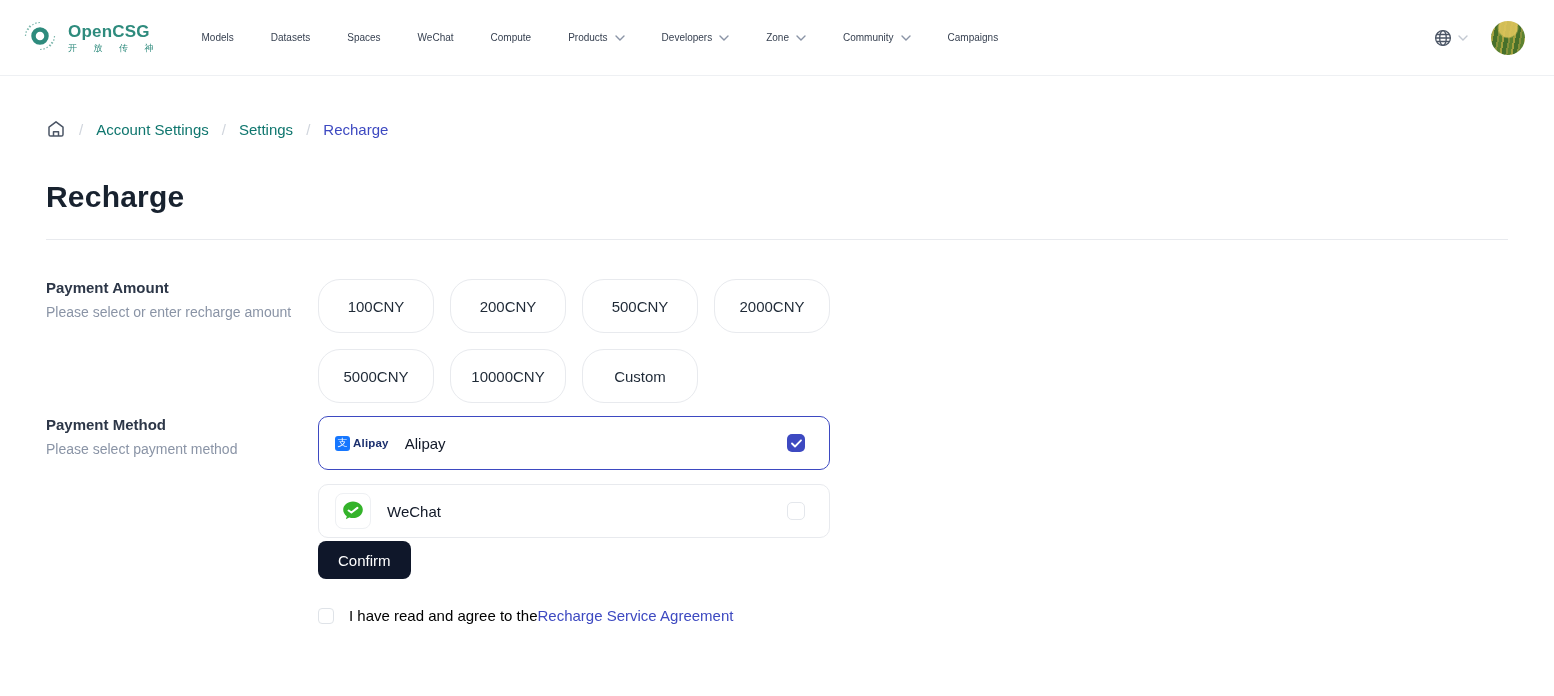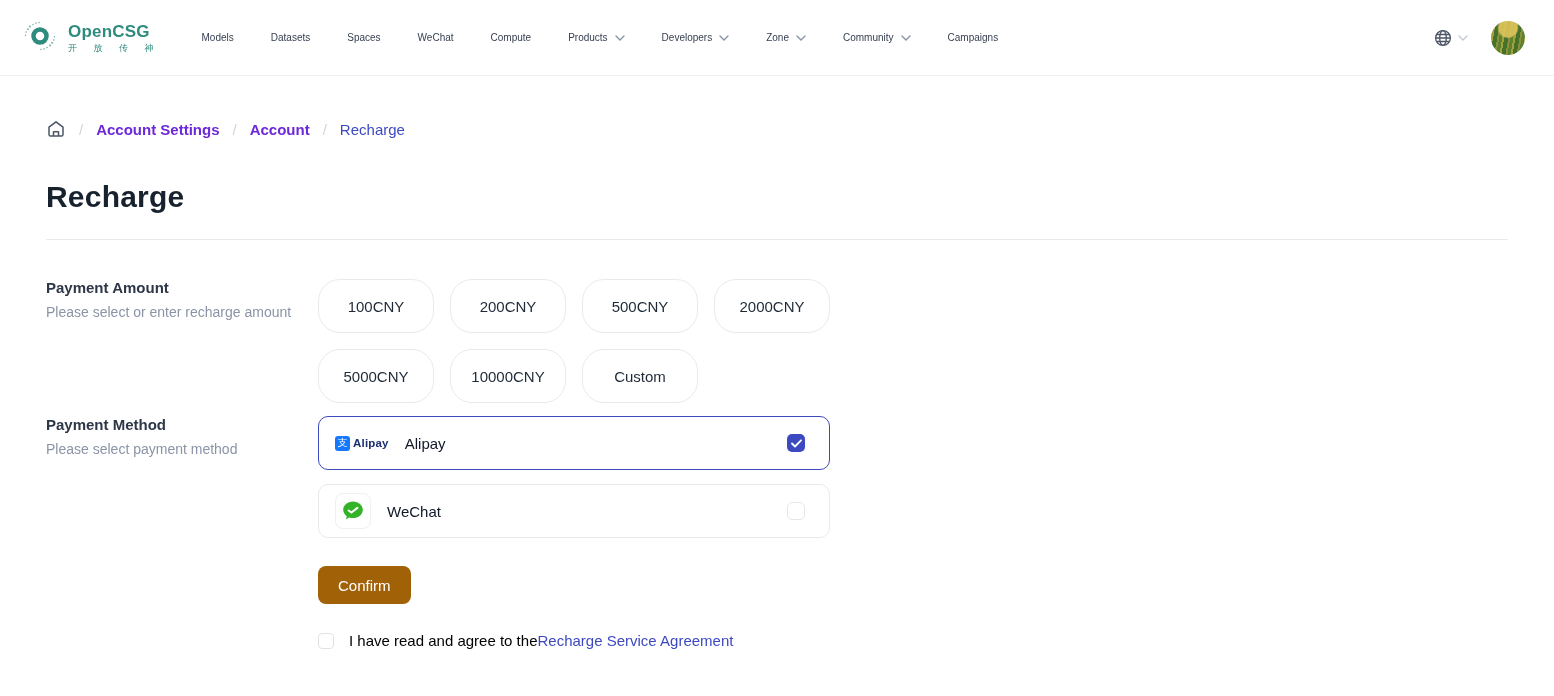--- a/index.html
+++ b/index.html
@@ -21,21 +21,21 @@
   .lang { display:flex; align-items:center; gap:6px; cursor:pointer; }
   .avatar { width:34px; height:34px; border-radius:50%;
     background:
       radial-gradient(circle at 50% 20%, rgba(222,196,90,.9) 0 28%, rgba(0,0,0,0) 34%),
       repeating-linear-gradient(100deg, #5c8230 0 3px, #a3a03e 3px 5px, #47702a 5px 9px, #86913a 9px 11px);
     cursor:pointer; }
 
   
   .main { padding:0 46px; }
   .breadcrumb { margin-top:43px; display:flex; align-items:center; gap:13px; font-size:15px; }
-  .crumb { color:#6d28d9; font-weight:700; cursor:pointer; }
+  .crumb { color:#0f766e; font-weight:400; cursor:pointer; }
   .crumb-sep { color:#d0d5dd; font-size:15px; }
   .crumb-current { color:#3d49c1; font-weight:500; }
 
   
   .page-title { margin-top:41px; font-size:30px; font-weight:bold; color:#18222f; letter-spacing:.2px; }
   .divider { margin-top:25px; border:none; border-top:1px solid #e8eaee; }
 
   
   .form-row { display:flex; margin-top:39px; }
   .form-row.second { margin-top:13px; }
@@ -57,22 +57,22 @@
   .method-check.checked { background:#3d49c1; display:flex; align-items:center; justify-content:center; }
   .method-check.unchecked { border:1px solid #e4e7ec; background:#fff; }
 
   .alipay-logo { display:flex; align-items:center; gap:3px; }
   .alipay-sq { width:15px; height:15px; background:#1677ff; border-radius:3px; color:#fff;
     font-size:10px; display:flex; align-items:center; justify-content:center; }
   .alipay-word { color:#1b2f6e; font-weight:bold; font-size:11.5px; letter-spacing:.2px; }
   .wechat-box { width:36px; height:36px; border:1px solid #eef0f3; border-radius:8px;
     display:flex; align-items:center; justify-content:center; background:#fff; }
 
-  .confirm-btn { margin-top:28px; margin-left:272px; height:38px; padding:0 20px;
-    background:#a16207; color:#fff; border:none; border-radius:8px; font-size:15px;
+  .confirm-btn { margin-top:3px; margin-left:272px; height:38px; padding:0 20px;
+    background:#0f172a; color:#fff; border:none; border-radius:8px; font-size:15px;
     font-family:inherit; cursor:pointer; display:inline-flex; align-items:center; }
 
   .agreement { margin-top:28px; margin-left:272px; display:flex; align-items:center; font-size:15px; }
   .agree-box { width:16px; height:16px; border:1px solid #dfe3e8; border-radius:4px;
     background:#fff; margin-right:15px; cursor:pointer; flex:0 0 16px; }
   .agree-text { color:#000000; }
   .agree-link { color:#3d49c1; cursor:pointer; }
 </style>
 </head>
 <body>
@@ -159,21 +159,21 @@
   <div class="breadcrumb">
     <span style="display:flex;">
       <svg width="20" height="20" viewBox="0 0 20 20" fill="none">
         <path d="M3 8.2 10 2.8l7 5.4v7.2a1.6 1.6 0 0 1-1.6 1.6H4.6A1.6 1.6 0 0 1 3 15.4Z" stroke="#4b5565" stroke-width="1.5" stroke-linejoin="round"></path>
         <path d="M7.5 17v-4.3h5V17" stroke="#4b5565" stroke-width="1.5" stroke-linejoin="round"></path>
       </svg>
     </span>
     <span class="crumb-sep">/</span>
     <span class="crumb">Account Settings</span>
     <span class="crumb-sep">/</span>
-    <span class="crumb">Account</span>
+    <span class="crumb">Settings</span>
     <span class="crumb-sep">/</span>
     <span class="crumb-current">Recharge</span>
   </div>
 
   <h1 class="page-title">Recharge</h1>
   <hr class="divider">
 
   
   <div class="form-row">
     <div class="row-label-col">

